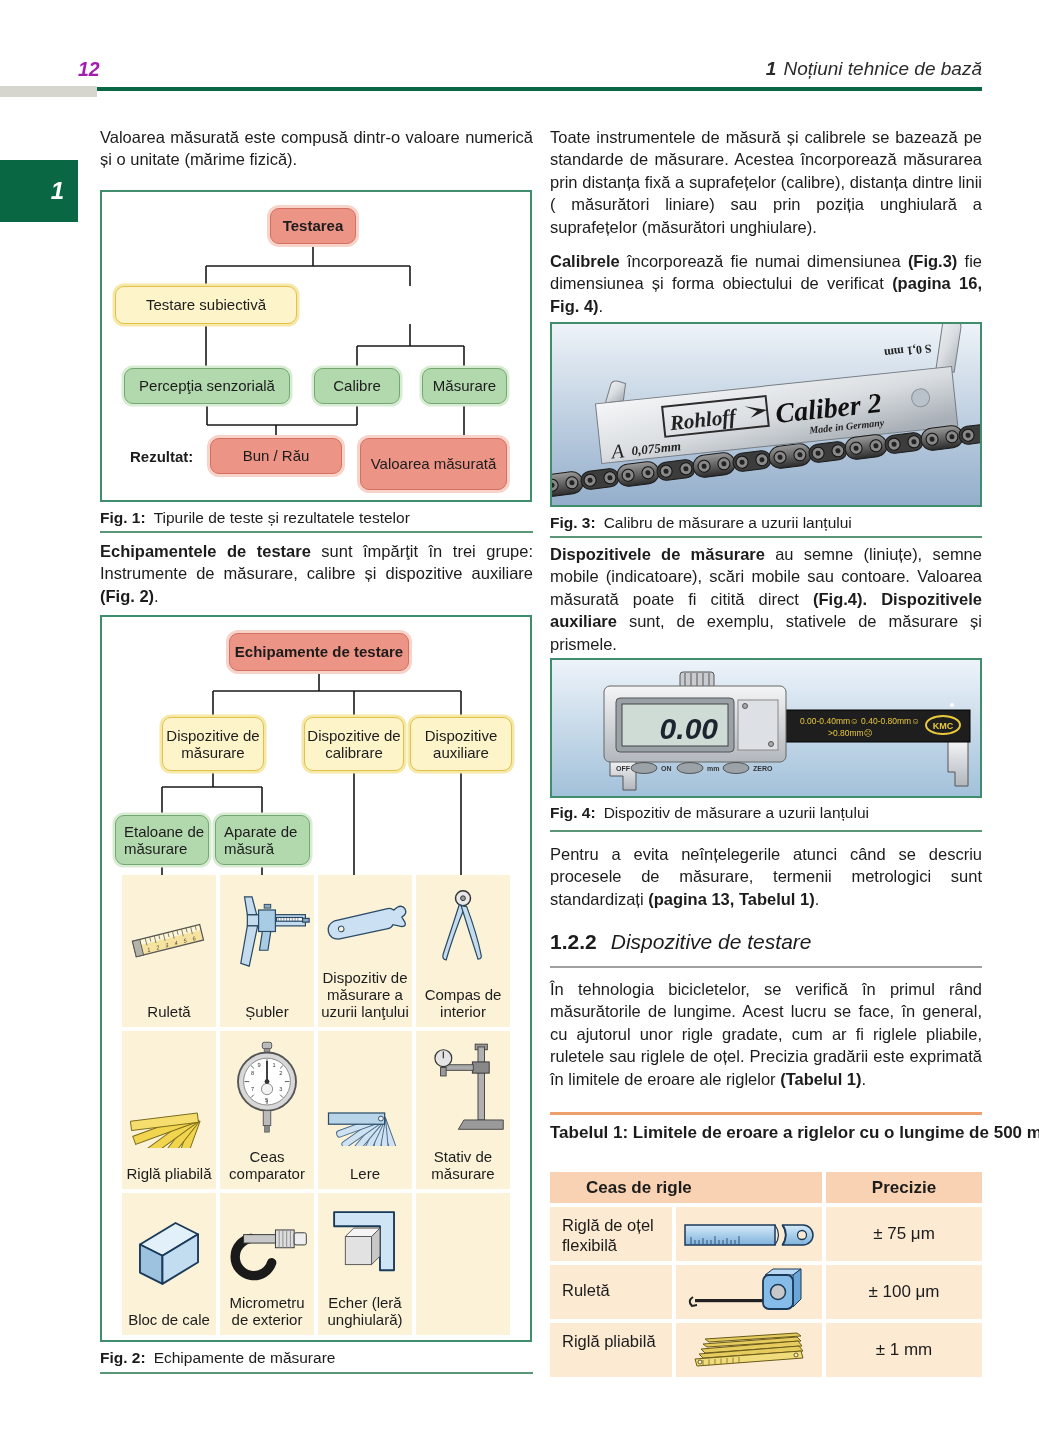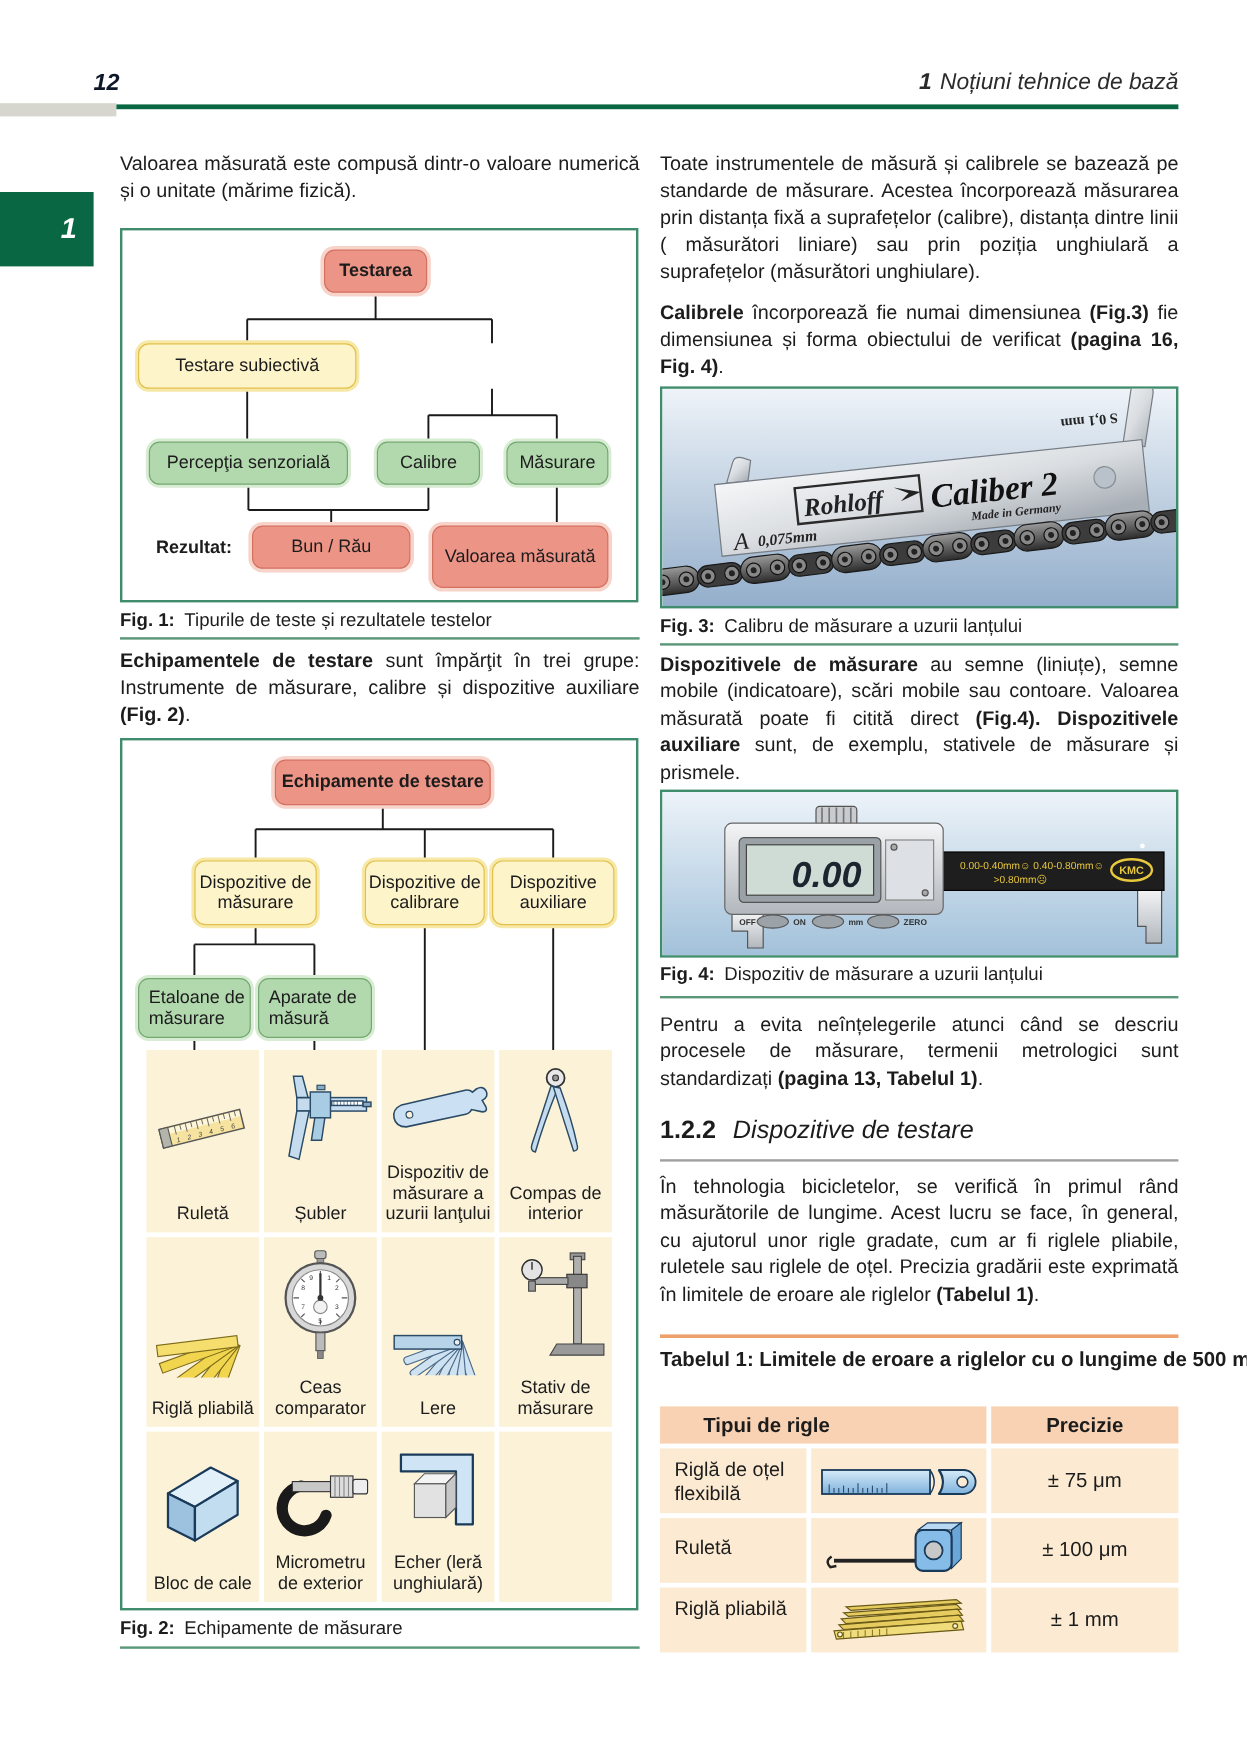--- a/index.html
+++ b/index.html
@@ -1,21 +1,21 @@
 <!DOCTYPE html>
 <html><head>
 <meta charset="utf-8">
 <style>
   html,body{margin:0;padding:0;background:#ffffff;}
   .page{position:relative;width:1039px;height:1453px;background:#fff;overflow:hidden;
         font-family:"Liberation Sans",sans-serif;color:#1c1c1c;}
   .abs{position:absolute;}
 
   
-  .pagenum{font-size:19.5px;font-weight:bold;font-style:italic;color:#0f172a;}
+  .pagenum{font-size:19.5px;font-weight:bold;font-style:italic;color:#a21caf;}
   .chap-head{font-size:19px;font-style:italic;color:#2b2b2b;white-space:nowrap;}
   .chap-head b{font-weight:bold;margin-right:7px;}
   .head-grey{background:#d6d6ce;}
   .head-green{background:#0a6743;}
 
   
   .side-tab{background:#0a6743;color:#fff;font-size:24px;font-weight:bold;font-style:italic;
             text-align:right;padding-right:14px;line-height:62px;box-sizing:border-box;}
 
   
@@ -488,21 +488,21 @@
   <div class="abs h122" style="left:550px;top:930px;width:432px;"><span class="num">1.2.2</span><span class="tit">Dispozitive de testare</span></div>
   <div class="abs grey-rule" style="left:550px;top:966px;width:432px;"></div>
 
   <p class="abs para" style="left:550px;top:978px;width:432px;"><span>În tehnologia bicicletelor, se verifică în primul rând măsurătorile de lungime. Acest lucru se face, în general, cu ajutorul unor rigle gradate, cum ar fi riglele pliabile, ruletele sau riglele de oțel. Precizia gradării este exprimată în limitele de eroare ale riglelor </span><b>(Tabelul 1)</b><span>.</span></p>
 
   <div class="abs peach-rule" style="left:550px;top:1112px;width:432px;"></div>
   <div class="abs tbl-title" style="left:550px;top:1121px;width:432px;">Tabelul 1: Limitele de eroare a riglelor cu o lungime de 500 mm</div>
 
   <div class="abs" style="left:550px;top:1172px;width:432px;">
     <div class="t-head">
-      <div class="t-hc" style="width:272px;padding-left:36px;">Tipui de rigle</div>
+      <div class="t-hc" style="width:272px;padding-left:36px;">Ceas de rigle</div>
       <div class="t-hc" style="width:156px;justify-content:center;">Precizie</div>
     </div>
     <div class="t-row">
       <div class="t-cell t-label">Riglă de oțel flexibilă</div>
       <div class="t-cell t-img">
         <svg width="140" height="50" viewBox="0 0 140 50">
           <defs>
               <linearGradient id="gsteel" x1="0" y1="0" x2="0" y2="1">
                 <stop offset="0" stop-color="#d6eaf8"></stop>
                 <stop offset="1" stop-color="#7fb2dc"></stop>

